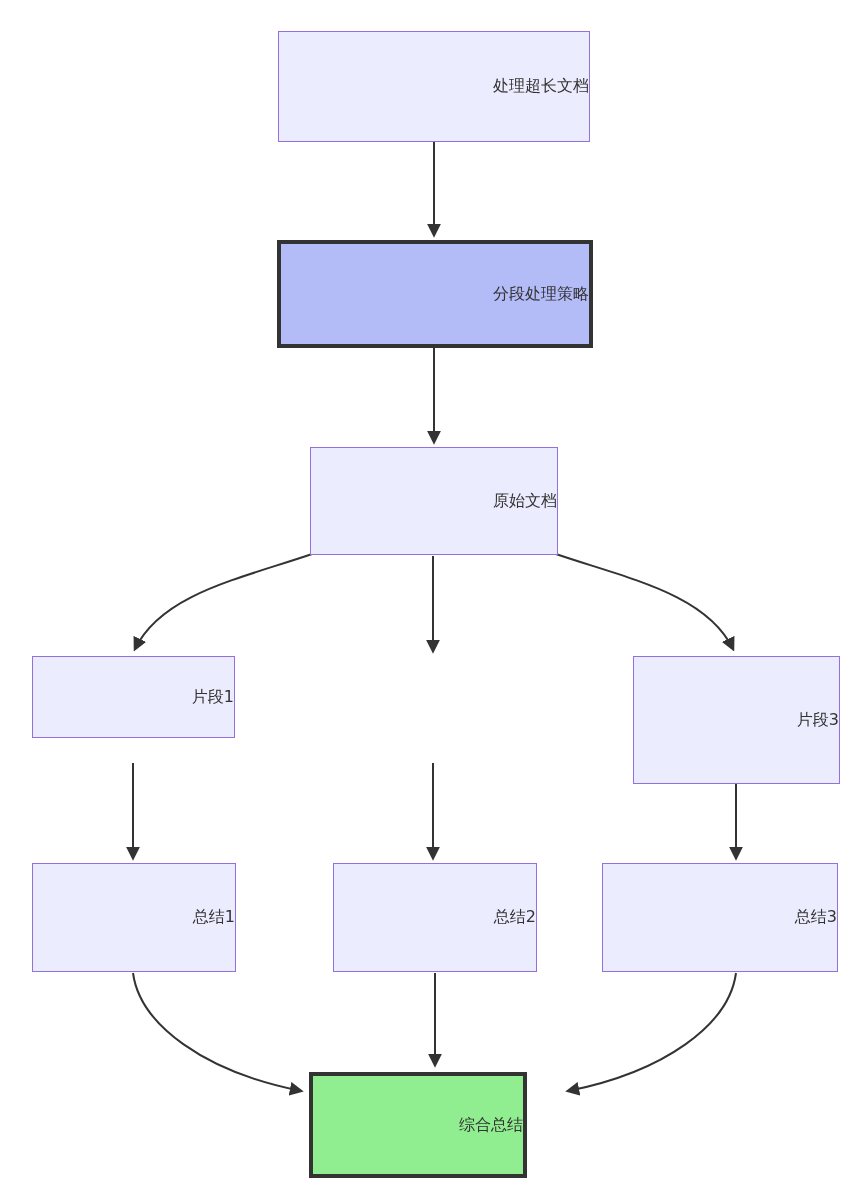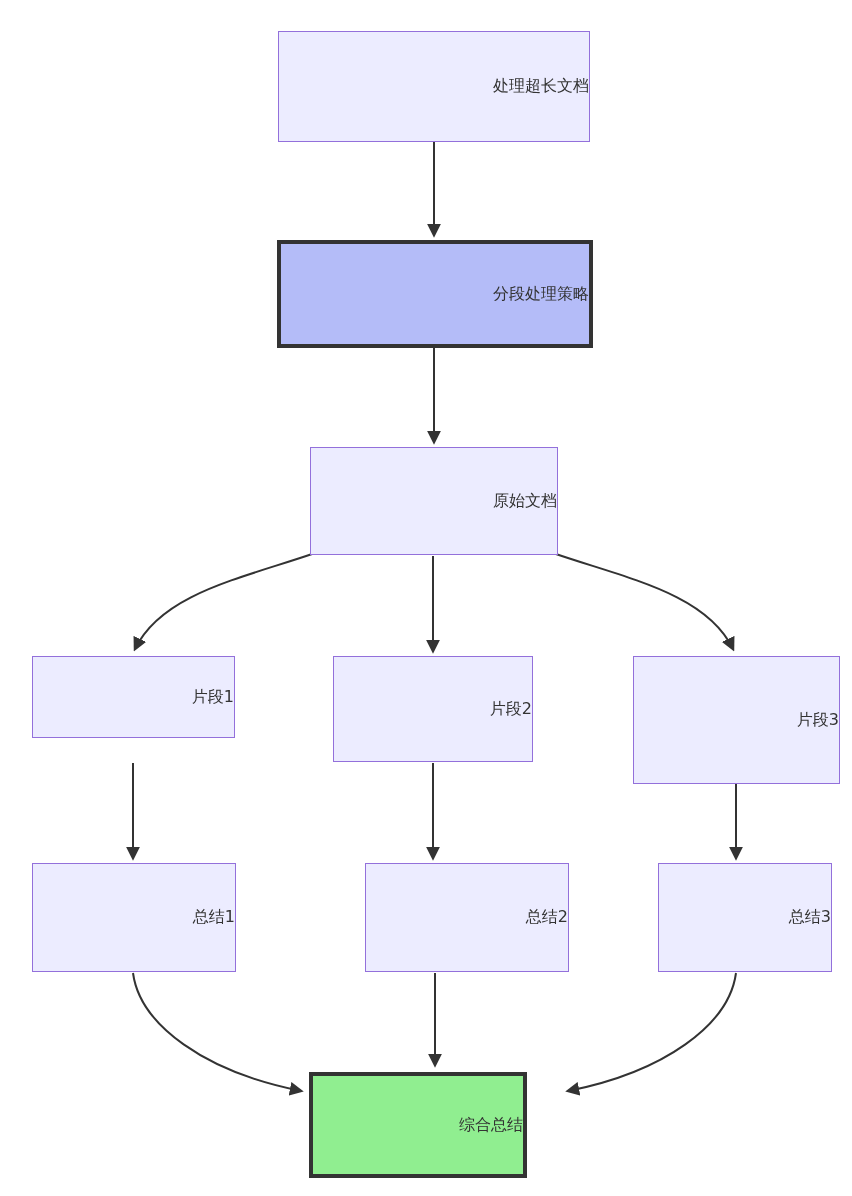--- a/index.html
+++ b/index.html
@@ -95,37 +95,34 @@
   </div>
 
   <div class="node" style="left:310px; top:447px; width:248px; height:108px;">
     <span>原始文档</span>
   </div>
 
   <div class="node" style="left:32px; top:656px; width:203px; height:82px;">
     <span>片段1</span>
   </div>
 
-  <div class="node" style="left:333px; top:656px; width:200px; height:106px;">
-    <span>片段2</span>
-  </div>
 
   <div class="node" style="left:633px; top:656px; width:207px; height:128px;">
     <span>片段3</span>
   </div>
 
   <div class="node" style="left:32px; top:863px; width:204px; height:109px;padding-left:32px;">
     <span>总结1</span>
   </div>
 
-  <div class="node" style="left:333px; top:863px; width:204px; height:109px;margin-left:32px;">
+  <div class="node" style="left:333px; top:863px; width:204px; height:109px;">
     <span>总结2</span>
   </div>
 
-  <div class="node" style="left:658px; top:863px; width:174px; height:109px;">
+  <div class="node" style="left:602px; top:863px; width:236px; height:109px;">
     <span>总结3</span>
   </div>
 
   <div class="node highlight-green" style="left:309px; top:1072px; width:218px; height:106px;">
     <span>综合总结</span>
   </div>
 
 </div>
 
 </body></html>

